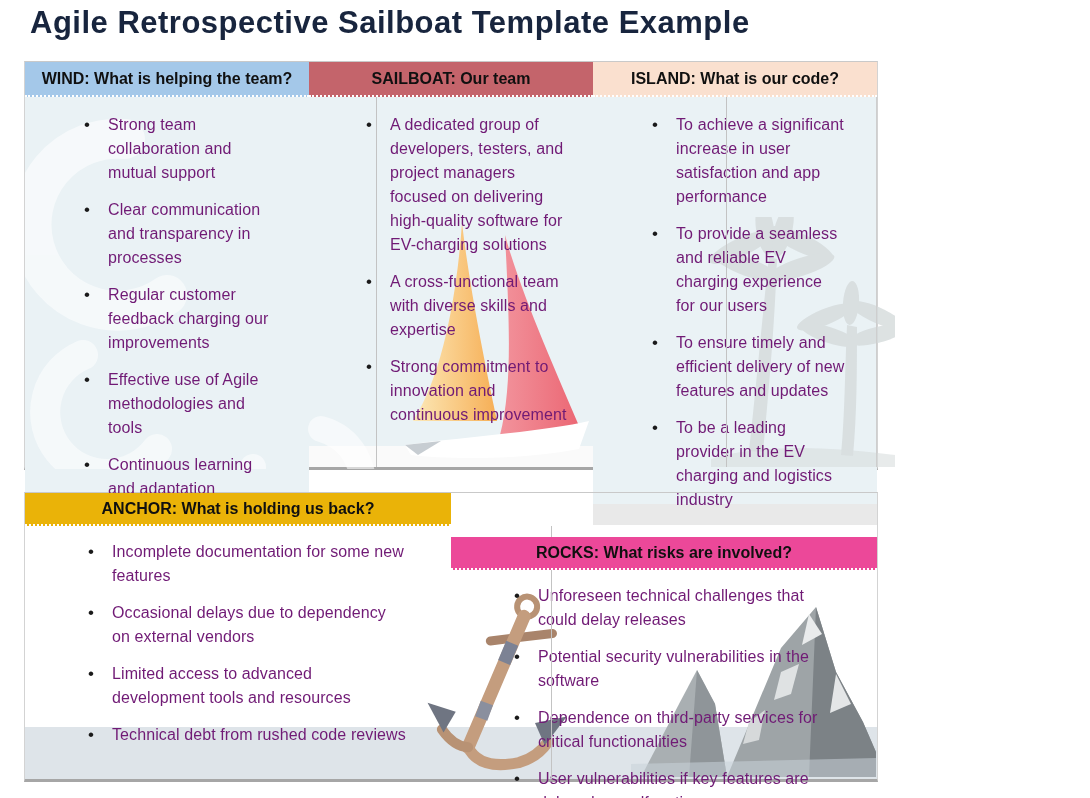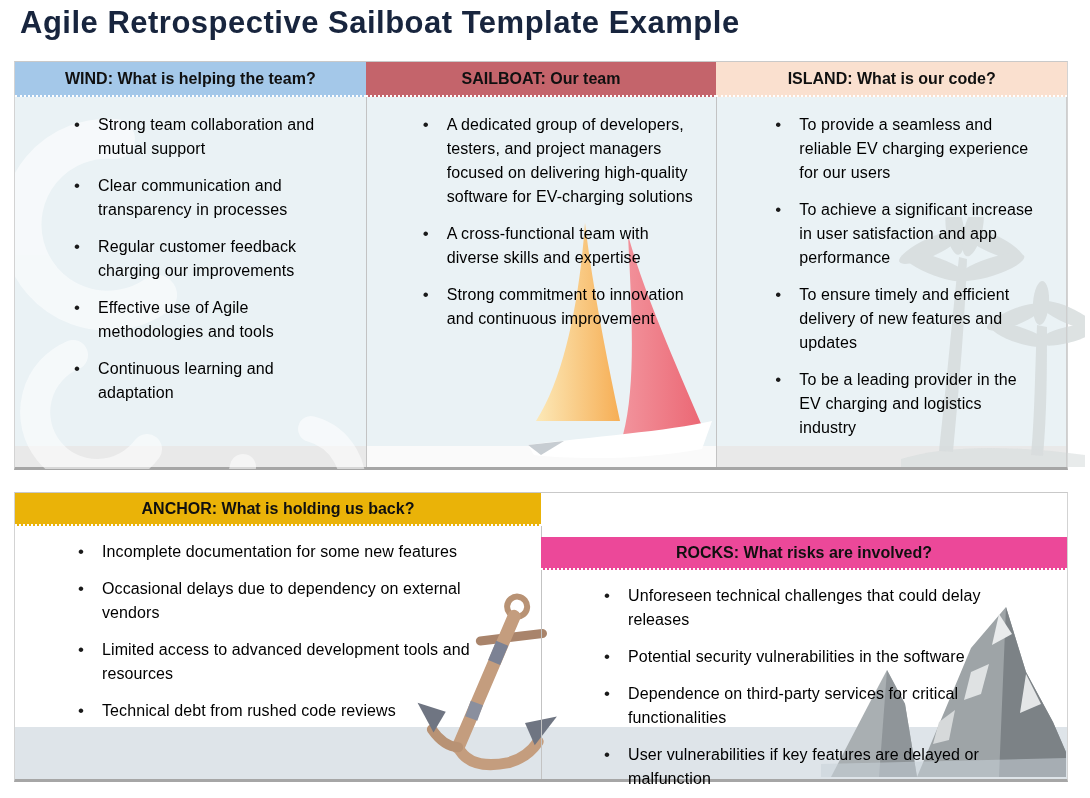--- a/index.html
+++ b/index.html
@@ -1,28 +1,28 @@
 <!DOCTYPE html>
 <html><head>
 <meta charset="utf-8">
 <style>
   * { margin:0; padding:0; box-sizing:border-box; }
   html,body { width:1090px; height:798px; background:#FFFFFF; overflow:hidden;
               font-family:"Liberation Sans", sans-serif; }
   .page { position:relative; width:1090px; height:798px; background:#FFFFFF; }
 
   .page-title {
-    position:absolute; left:20px; top:5px;
+    position:absolute; left:30px; top:5px;
     font-size:31px; font-weight:bold; letter-spacing:0.5px;
     color:#18253E; white-space:nowrap;
   }
 
   
   .board {
-    position:absolute; left:14px; width:1054px;
+    position:absolute; left:24px; width:854px;
     border:1px solid #D3D3D3; border-top-color:#C9C9C9;
     border-bottom:3px solid #A6A6A6;
     display:flex; background:transparent;
   }
   .board-top    { top:61px;  height:409px; }
   .board-bottom { top:492px; height:290px; }
 
   .col { position:relative; display:flex; flex-direction:column; }
   .col-top    { width:350.7px; }
   .col-bottom { width:526px; }
@@ -55,21 +55,21 @@
   .vdiv-b { top:33px; }
   .redge { position:absolute; top:35px; bottom:0; right:0; width:1px; background:#CECECE; z-index:4; }
 
   
   .blist { position:relative; z-index:2; }
   .pad-top-std { padding:16px 32px 0 58px; }
   .pad-top-mid { padding:16px 18px 0 56px; }
   .pad-bottom  { padding:14px 44px 0 62px; }
 
   .item { position:relative; padding-left:25px; margin-bottom:13px;
-          font-size:16px; line-height:24px; color:#000000; letter-spacing:0.1px; }
+          font-size:16px; line-height:24px; color:#701a75; letter-spacing:0.1px; }
   .item::before { content:"\2022"; position:absolute; left:1px; top:0;
                   color:#1A1A1A; font-size:17px; }
 
   
   .deco { position:absolute; z-index:1; pointer-events:none; }
   .deco-swirls  { left:0; top:0; }
   .deco-boat    { right:2px; bottom:6px; }
   .deco-palms   { right:-18px; top:120px; }
   .deco-anchor  { left:398px; top:95px; }
   .deco-rocks   { right:1px; bottom:2px; }
@@ -154,22 +154,22 @@
             <path d="M192 108 C190 146 190 196 186 238 L198 239 C202 198 202 150 202 110 Z"></path>
             <ellipse cx="170" cy="100" rx="30" ry="8" transform="rotate(-22 170 100)"></ellipse>
             <ellipse cx="174" cy="118" rx="30" ry="8" transform="rotate(18 174 118)"></ellipse>
             <ellipse cx="222" cy="98" rx="30" ry="8" transform="rotate(24 222 98)"></ellipse>
             <ellipse cx="222" cy="118" rx="30" ry="8" transform="rotate(-14 222 118)"></ellipse>
             <ellipse cx="196" cy="86" rx="8" ry="22" transform="rotate(4 196 86)"></ellipse>
             <path d="M56 242 Q120 222 240 238 L240 250 L56 250 Z" opacity="0.7"></path>
           </g>
         </svg>
         <div class="blist pad-top-std">
+          <div class="item"><span>To achieve a significant increase in user satisfaction and app performance</span></div>
           <div class="item"><span>To provide a seamless and reliable EV charging experience for our users</span></div>
-          <div class="item"><span>To achieve a significant increase in user satisfaction and app performance</span></div>
           <div class="item"><span>To ensure timely and efficient delivery of new features and updates</span></div>
           <div class="item"><span>To be a leading provider in the EV charging and logistics industry</span></div>
         </div>
       </div>
     </div>
 
     <div class="vdiv" style="left:350.7px"></div>
     <div class="vdiv" style="left:701.4px"></div>
     <div class="redge"></div>
   </div>

